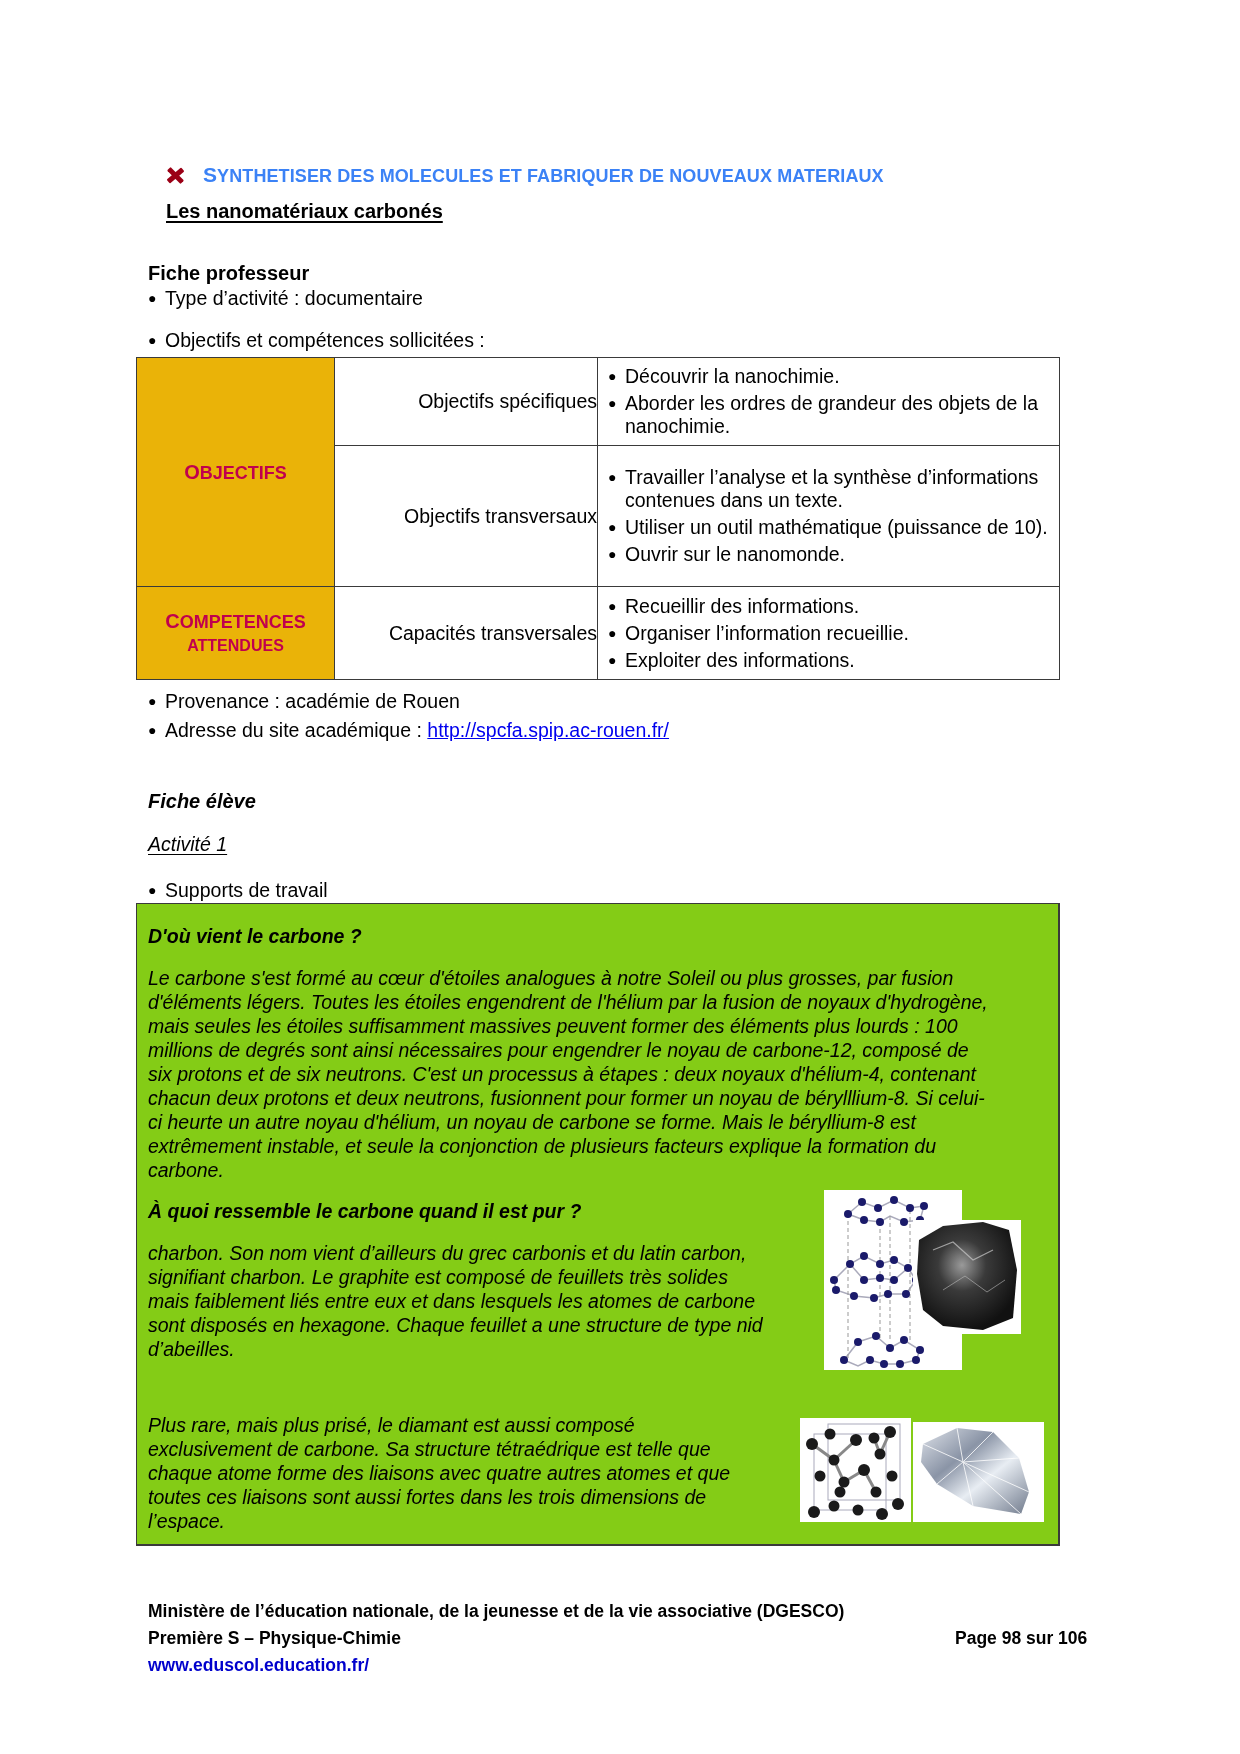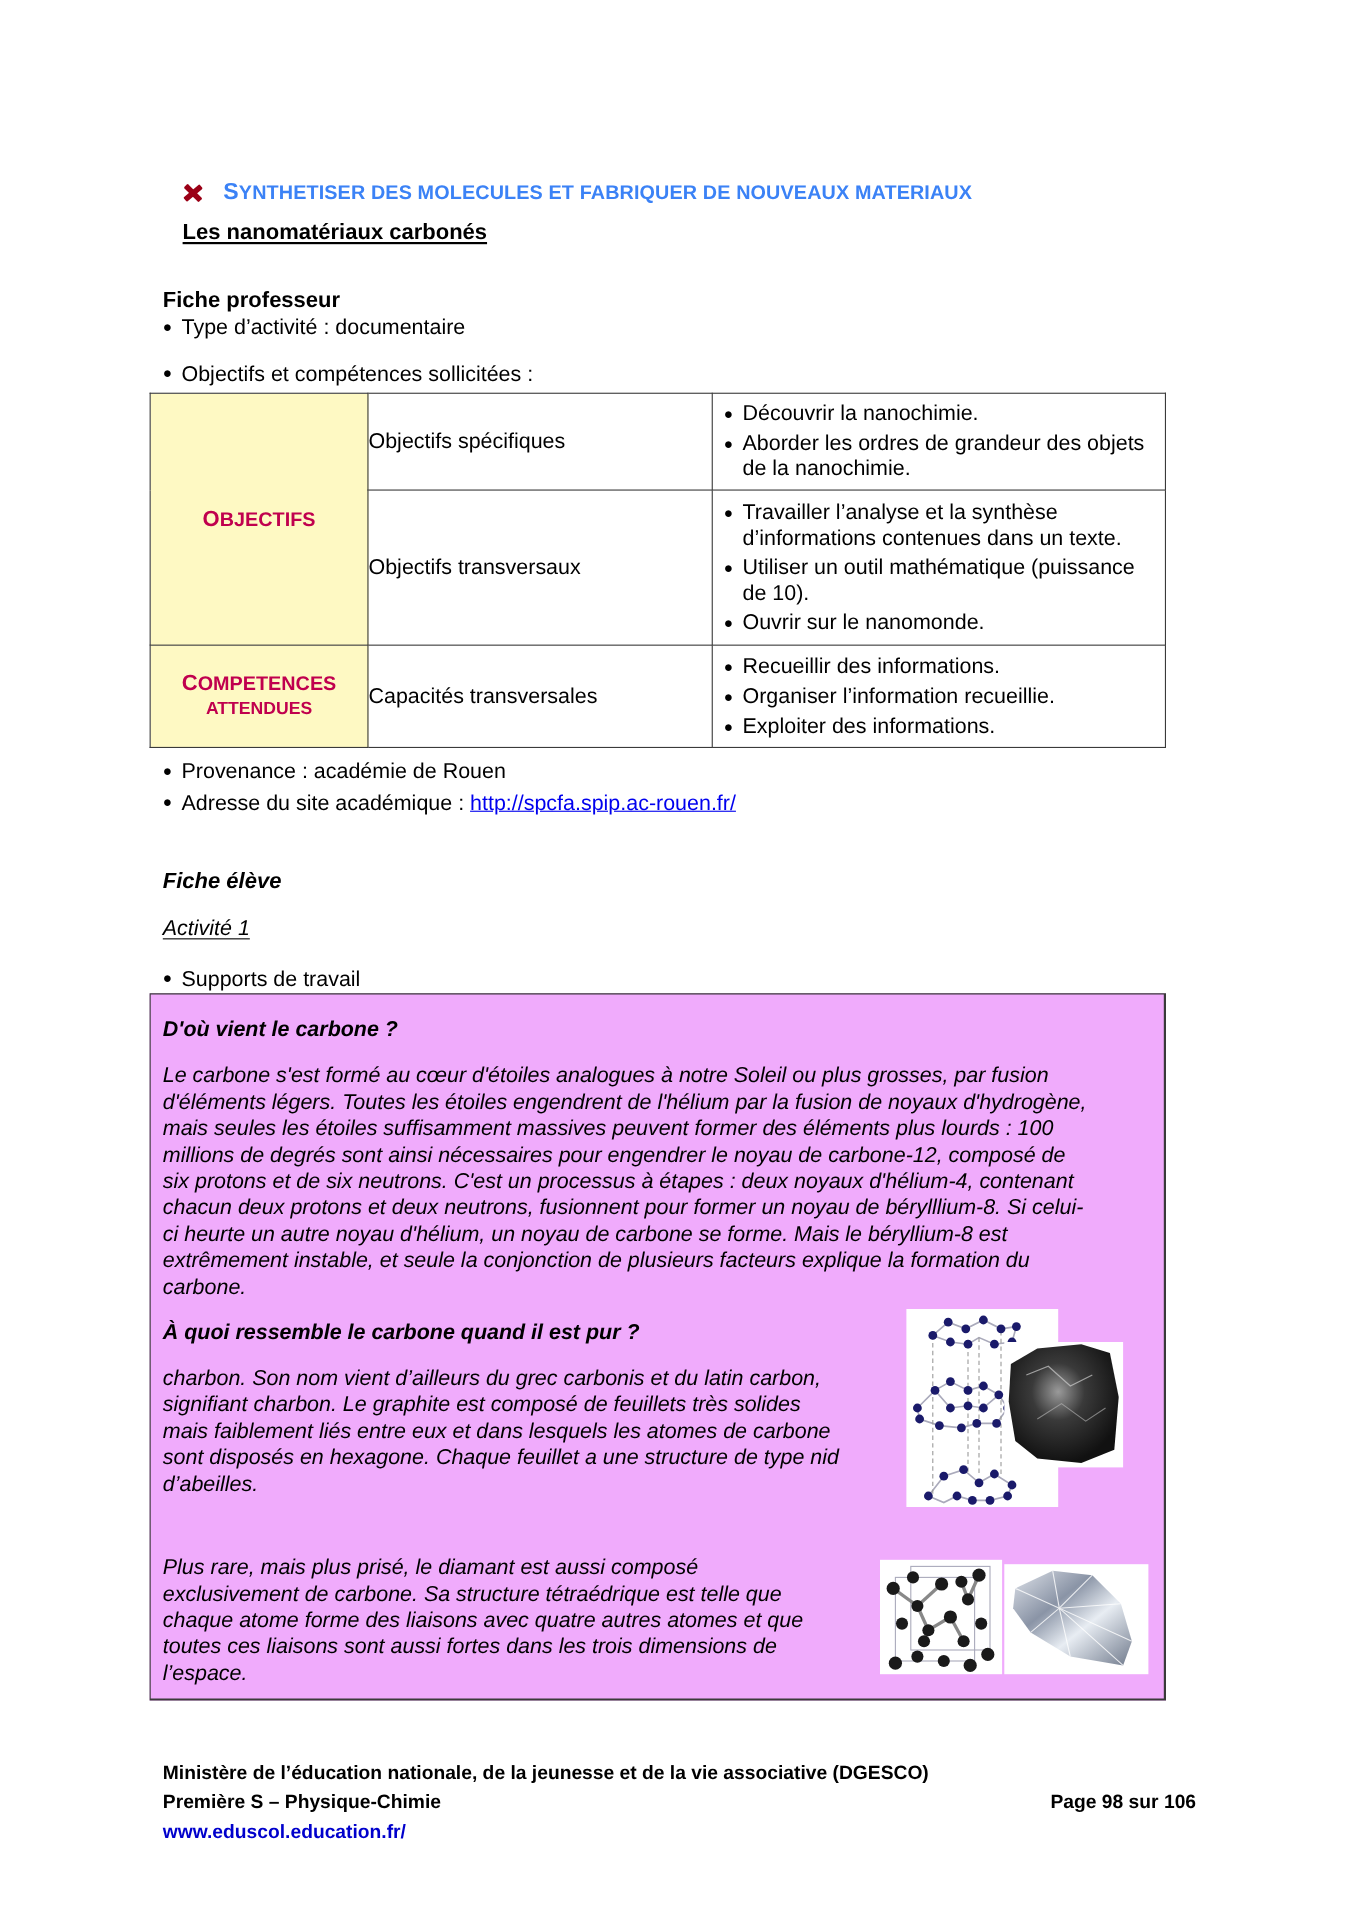--- a/index.html
+++ b/index.html
@@ -48,47 +48,47 @@
       left: 136px; top: 357px;
       width: 924px;
       border-collapse: collapse;
       font-size: 19.5px;
     }
     table.obj td {
       border: 1.5px solid #3a3a3a;
       vertical-align: middle;
     }
     table.obj td.cat {
-      background: #fef9c3;
+      background: #eab308;
       width: 198px;
       text-align: center;
       color: #c0004e;
       font-weight: bold;
       font-size: 18px;
       line-height: 24px;
     }
     table.obj td.mid {
-      width: 313px;
-      text-align: left;
+      width: 263px;
+      text-align: right;
     }
     table.obj td.items { padding: 3px 10px 3px 10px; }
     table.obj td.items ul { list-style: none; }
     table.obj td.items li {
       display: flex; line-height: 23px; margin: 4px 0;
     }
     table.obj td.items li .dot { width: 17px; flex: 0 0 17px; font-size: 14px; }
 
     a.link { color: #0000ee; text-decoration: underline; }
 
     
     .infobox {
       position: absolute;
       left: 136px; top: 903px;
       width: 924px; height: 643px;
-      background: #f0abfc;
+      background: #84cc16;
       border: 1.5px solid #3a3a3a;
       border-right-width: 2.5px; border-bottom-width: 2.5px;
       font-style: italic;
       font-size: 19.5px;
       line-height: 24px;
     }
     .infobox .q { font-weight: bold; position: absolute; left: 11px; }
     .infobox .p { position: absolute; left: 11px; }
 
     .img-box { position: absolute; background: #fff; overflow: hidden; }

